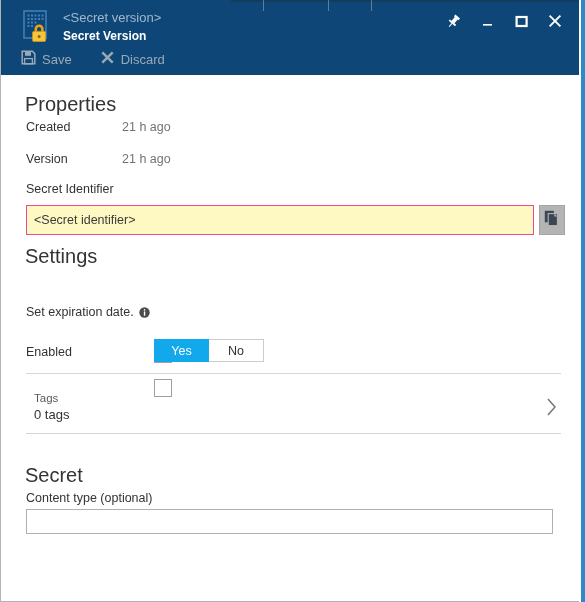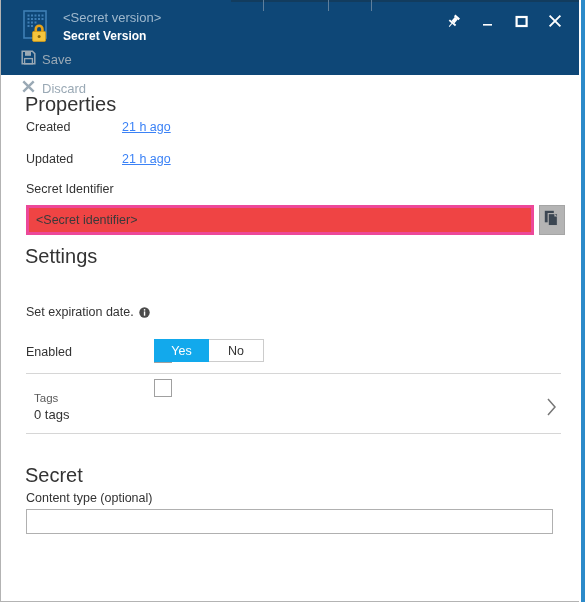--- a/index.html
+++ b/index.html
@@ -117,23 +117,22 @@
   }
   .wc-btn svg { display: block; }
 
   
   .cmdbar {
     position: absolute;
     top: 47px;
     left: 14px;
     display: flex;
     align-items: flex-start;
-    gap: 4px;
+    gap: 16px;
     z-index: 5;
-    flex-direction: column;
   }
   .cmd-btn {
     display: flex;
     align-items: center;
     gap: 6px;
     padding: 3px 6px;
     cursor: default;
   }
   .cmd-label {
     font-size: 13px;
@@ -161,40 +160,40 @@
     margin: 0;
   }
 
   .prop-row {
     display: flex;
     align-items: baseline;
     font-size: 12.5px;
     color: #333333;
   }
   .prop-key { width: 96px; }
-  .prop-val { color: #3b82f6; text-decoration: underline; }
+  .prop-val { color: #737373; }
 
   .field-label {
     font-size: 12.5px;
     color: #333333;
   }
 
   
   .sid-row {
     position: absolute;
     left: 24px;
     top: 130px;
     display: flex;
     align-items: stretch;
   }
   .sid-input {
     width: 508px;
     height: 30px;
-    background: #ef4444;
-    border: 3px solid #ec4899;
+    background: #fef9c3;
+    border: 1px solid #ec4899;
     display: flex;
     align-items: center;
     padding-left: 7px;
     font-size: 12.5px;
     color: #3a3a3a;
     font-family: "Liberation Sans", sans-serif;
   }
   .sid-copy {
     width: 26px;
     height: 30px;
@@ -404,21 +403,21 @@
   <div class="content">
 
     <div class="abs section-head" style="left:23px; top:18px;">Properties</div>
 
     <div class="abs prop-row" style="left:24px; top:45px;">
       <span class="prop-key">Created</span>
       <span class="prop-val">21 h ago</span>
     </div>
 
     <div class="abs prop-row" style="left:24px; top:77px;">
-      <span class="prop-key">Updated</span>
+      <span class="prop-key">Version</span>
       <span class="prop-val">21 h ago</span>
     </div>
 
     <div class="abs field-label" style="left:24px; top:107px;">Secret Identifier</div>
 
     <div class="sid-row">
       <div class="sid-input">&lt;Secret identifier&gt;</div>
       <div class="sid-copy">
         <span>
           <svg width="16" height="17" viewBox="0 0 16 17">

